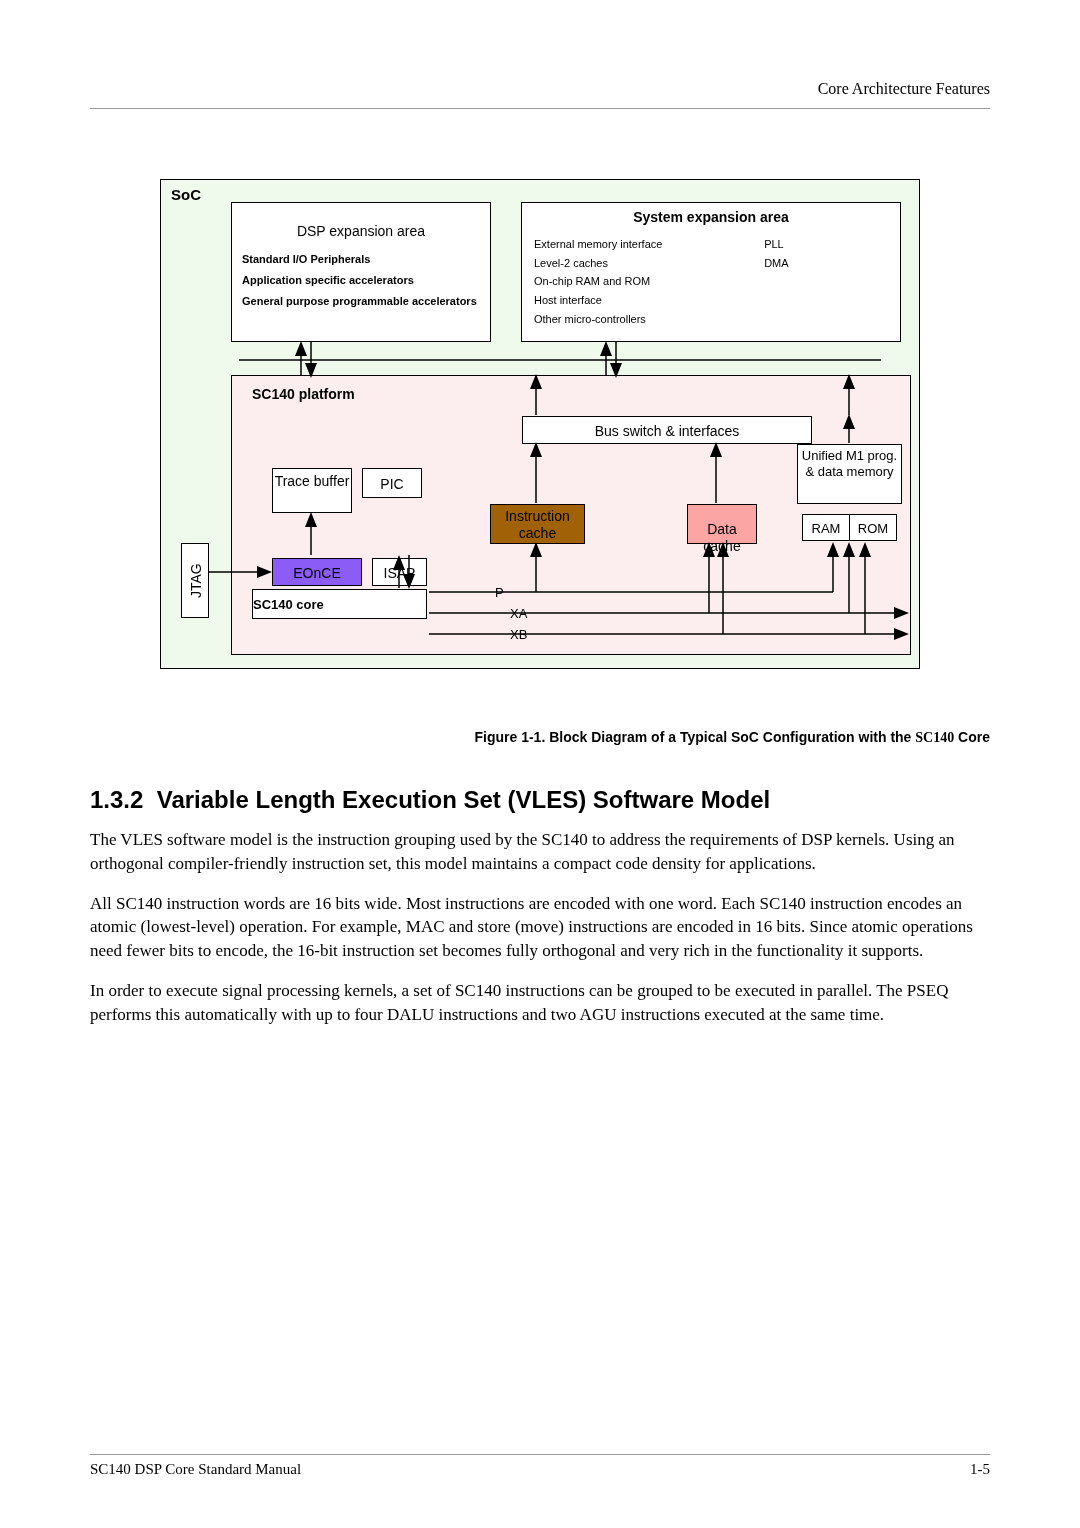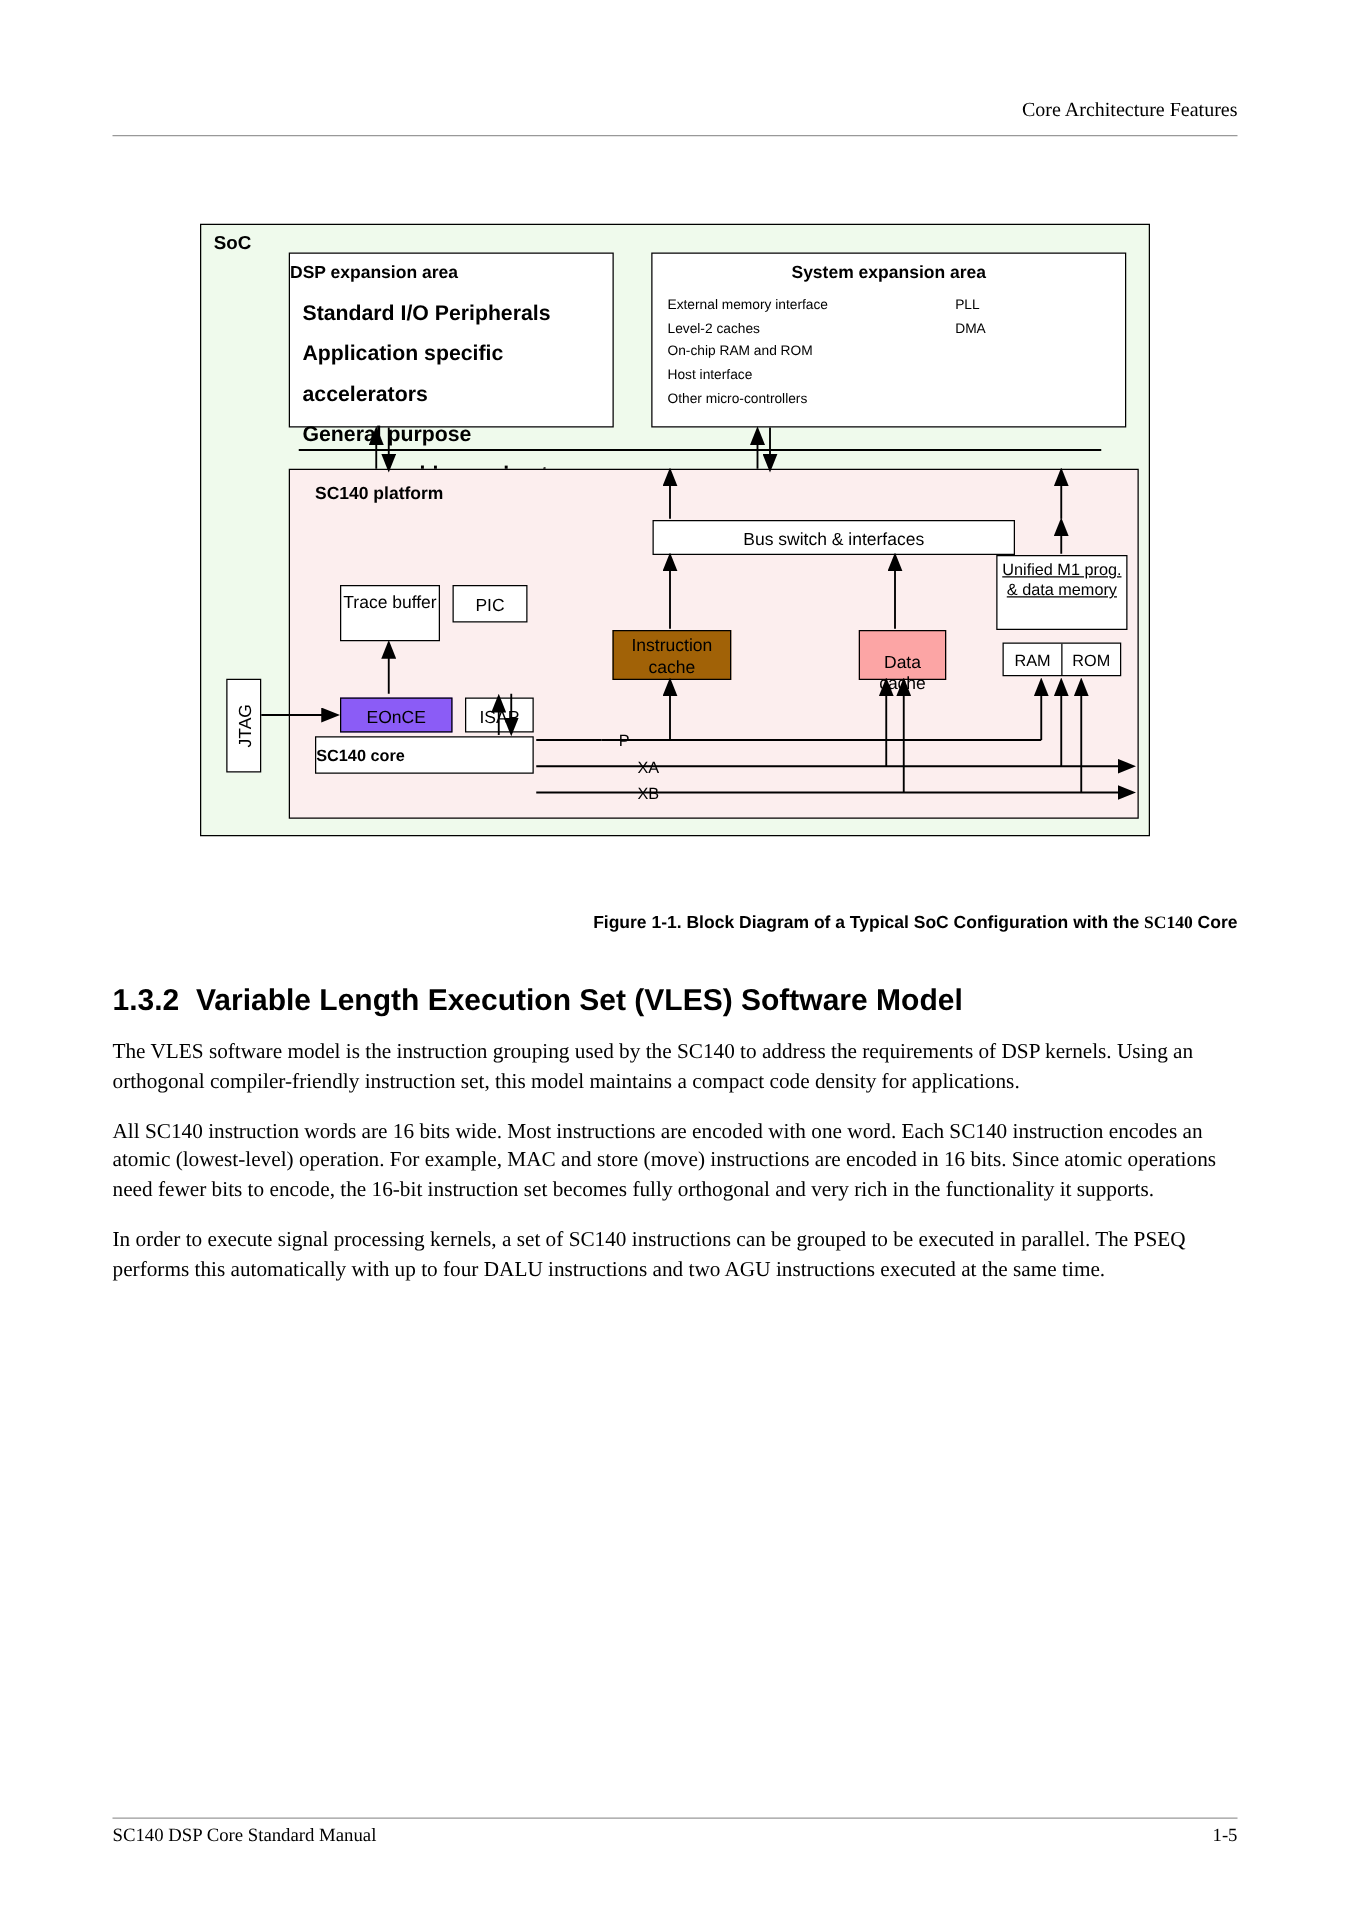--- a/index.html
+++ b/index.html
@@ -38,27 +38,27 @@
     font-size: 15px;
   }
   .dsp-box {
     position: absolute;
     top: 22px; left: 70px;
     width: 260px; height: 140px;
     border: 1.5px solid #000;
     background: #fff;
   }
   .dsp-title {
-    font-weight: bold;
-    font-size: 14px;
-    text-align: left;
-    padding: 6px 0 10px 0;
+    font-weight: normal;
+    font-size: 14px;
+    text-align: center;
+    padding: 20px 0 10px 0;
   }
   .dsp-items {
-    font-size: 17px;
+    font-size: 11px;
     font-weight: bold;
     padding: 0 10px;
     line-height: 1.9;
   }
   .sys-box {
     position: absolute;
     top: 22px; left: 360px;
     width: 380px; height: 140px;
     border: 1.5px solid #000;
     background: #fff;
@@ -146,21 +146,20 @@
   .unified-box {
     position: absolute;
     top: 68px; left: 565px;
     width: 105px; height: 60px;
     border: 1.5px solid #000;
     background: #fff;
     text-align: center;
     font-size: 13px;
     line-height: 1.25;
     padding-top: 3px;
-    text-decoration: underline;
   }
   .ram-rom-box {
     position: absolute;
     top: 138px; left: 570px;
     width: 95px; height: 27px;
     border: 1.5px solid #000;
     background: #fff;
     display: flex;
   }
   .ram-rom-box div {

